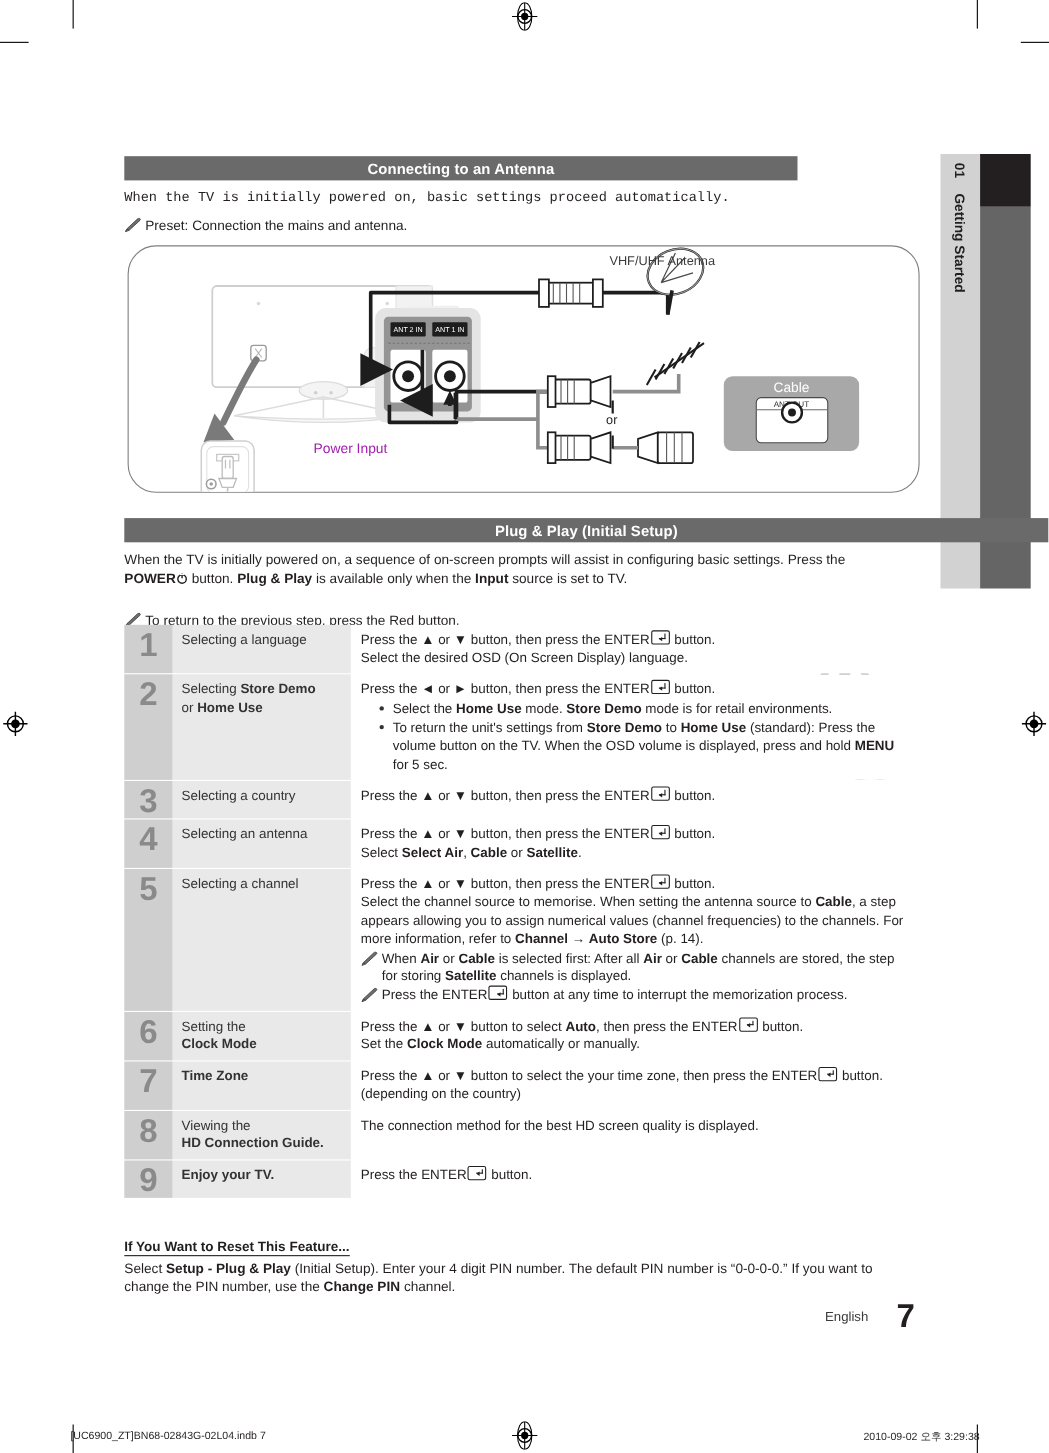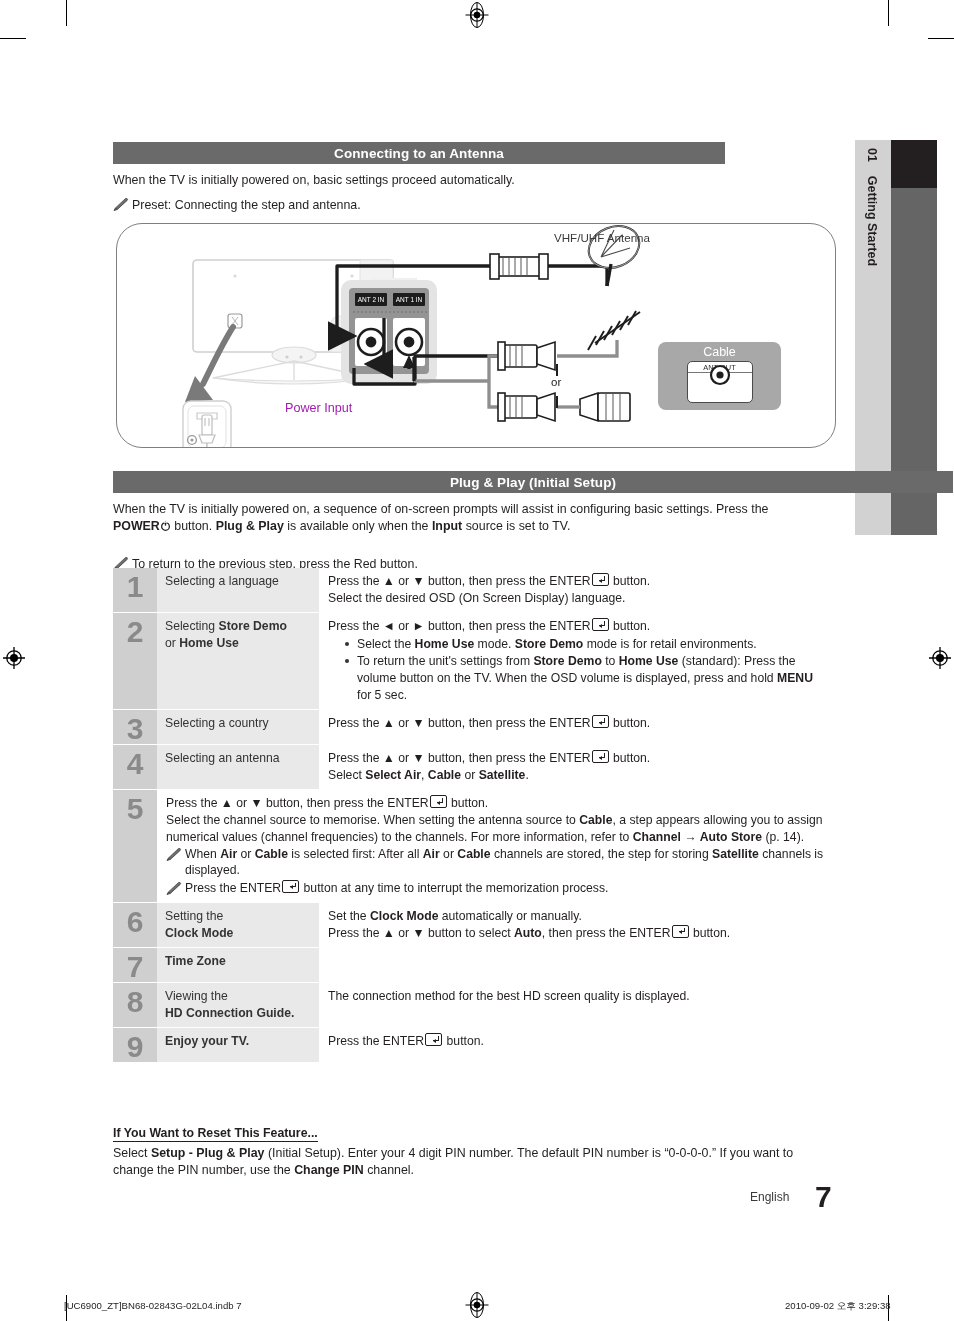--- a/index.html
+++ b/index.html
@@ -127,33 +127,33 @@
   <div id="side-text" style="left:879px;top:148px;">
     <span id="side-num">01</span>
     &nbsp;&nbsp;
     <span>Getting Started</span>
   </div>
 
   <div class="secbar" style="left:113px;top:142px;width:612px;height:22px;">
     <span>Connecting to an Antenna</span>
   </div>
 
-  <div class="para" style="left:113px;top:172px;width:720px;">
+  <div class="para" style="left:113px;top:172px;width:720px;font-family:Liberation Mono, monospace;">
     <span>When the TV is initially powered on, basic settings proceed automatically.</span>
   </div>
 
   <div class="note" style="left:113px;top:197px;width:720px;">
     <span class="pencil">
       <svg width="16" height="14" viewBox="0 0 16 14">
         <path d="M1.2 12.6 L4.4 11.4 L14.2 2.4 C14.8 1.8 14.6 1 14 .6 C13.4 .2 12.6 .3 12.1 .9 L2.5 9.9 Z" fill="#6e6e6e" stroke="#3a3a3a" stroke-width=".7" stroke-linejoin="round"></path>
         <path d="M2.5 9.9 L4.4 11.4" stroke="#3a3a3a" stroke-width=".7"></path>
         <path d="M1.2 12.6 L2.0 10.6" stroke="#3a3a3a" stroke-width=".7"></path>
       </svg>
     </span>
-    <span>Preset: Connecting the step and antenna.</span>
+    <span>Preset: Connection the mains and antenna.</span>
   </div>
 
   <div id="diagram" style="left:116px;top:223px;width:718px;height:223px;">
 
     <svg width="718" height="223" viewBox="0 0 718 223">
       <defs>
         <marker id="arrH" markerWidth="9" markerHeight="9" refX="8" refY="4.5" orient="auto">
           <path d="M0,0 L9,4.5 L0,9 Z" fill="#1d1d1d"></path>
         </marker>
       </defs>
@@ -384,46 +384,51 @@
       <div class="row">
         <div class="c-num">4</div>
         <div class="c-lab">Selecting an antenna</div>
         <div class="c-desc">
           <span class="ln">Press the ▲ or ▼ button, then press the ENTER<span class="enterkey"></span> button.</span>
           <span class="ln">Select <b>Select <b>Air</b></b>, <b>Cable</b> or <b>Satellite</b>.</span>
         </div>
       </div>
       <div class="row">
         <div class="c-num">5</div>
+        <div class="c-lab">Selecting a channel</div>
         <div class="c-desc">
           <span class="ln">Press the ▲ or ▼ button, then press the ENTER<span class="enterkey"></span> button.</span>
           <span class="ln">Select the channel source to memorise. When setting the antenna source to <b>Cable</b>, a step appears allowing you to assign numerical values (channel frequencies) to the channels. For more information, refer to <b>Channel</b> → <b>Auto Store</b> (p. 14).</span>
           <div class="nt"><span class="pencil"><svg width="16" height="14" viewBox="0 0 16 14">
                 <path d="M1.2 12.6 L4.4 11.4 L14.2 2.4 C14.8 1.8 14.6 1 14 .6 C13.4 .2 12.6 .3 12.1 .9 L2.5 9.9 Z" fill="#6e6e6e" stroke="#3a3a3a" stroke-width=".7" stroke-linejoin="round"></path>
                 <path d="M2.5 9.9 L4.4 11.4" stroke="#3a3a3a" stroke-width=".7"></path>
                 <path d="M1.2 12.6 L2.0 10.6" stroke="#3a3a3a" stroke-width=".7"></path>
               </svg></span>When <b>Air</b> or <b>Cable</b> is selected first: After all <b>Air</b> or <b>Cable</b> channels are stored, the step for storing <b>Satellite</b> channels is displayed.</div>
           <div class="nt"><span class="pencil"><svg width="16" height="14" viewBox="0 0 16 14">
                 <path d="M1.2 12.6 L4.4 11.4 L14.2 2.4 C14.8 1.8 14.6 1 14 .6 C13.4 .2 12.6 .3 12.1 .9 L2.5 9.9 Z" fill="#6e6e6e" stroke="#3a3a3a" stroke-width=".7" stroke-linejoin="round"></path>
                 <path d="M2.5 9.9 L4.4 11.4" stroke="#3a3a3a" stroke-width=".7"></path>
                 <path d="M1.2 12.6 L2.0 10.6" stroke="#3a3a3a" stroke-width=".7"></path>
               </svg></span>Press the ENTER<span class="enterkey"></span> button at any time to interrupt the memorization process.</div>
         </div>
       </div>
       <div class="row">
         <div class="c-num">6</div>
         <div class="c-lab">Setting the<br><b>Clock Mode</b></div>
         <div class="c-desc">
+          <span class="ln">Press the ▲ or ▼ button to select <b>Auto</b>, then press the ENTER<span class="enterkey"></span> button.</span>
           <span class="ln">Set the <b>Clock Mode</b> automatically or manually.</span>
-          <span class="ln">Press the ▲ or ▼ button to select <b>Auto</b>, then press the ENTER<span class="enterkey"></span> button.</span>
         </div>
       </div>
       <div class="row">
         <div class="c-num">7</div>
         <div class="c-lab"><b>Time Zone</b></div>
+        <div class="c-desc">
+          <span class="ln">Press the ▲ or ▼ button to select the your time zone, then press the ENTER<span class="enterkey"></span> button.</span>
+          <span class="ln">(depending on the country)</span>
+        </div>
       </div>
       <div class="row">
         <div class="c-num">8</div>
         <div class="c-lab">Viewing the<br><b>HD Connection Guide.</b></div>
         <div class="c-desc">
           <span class="ln">The connection method for the best HD screen quality is displayed.</span>
         </div>
       </div>
       <div class="row">
         <div class="c-num">9</div>

